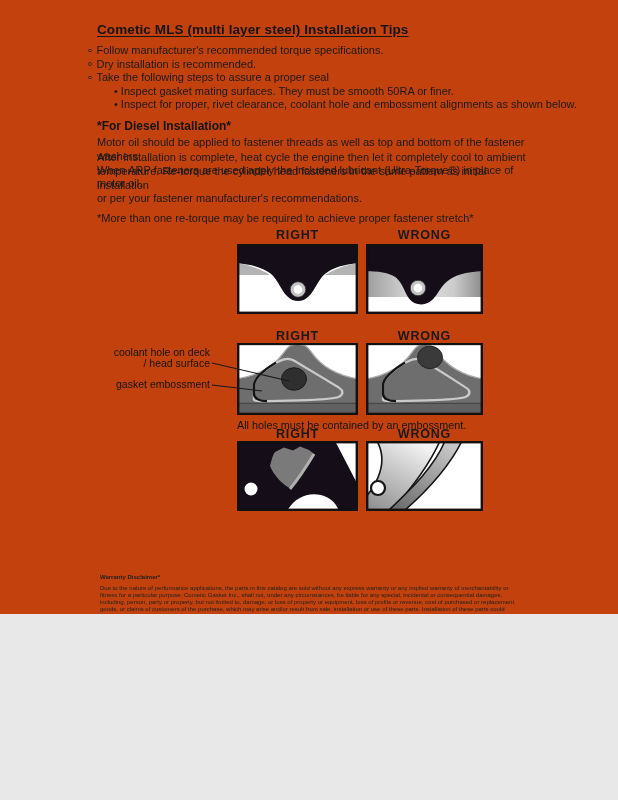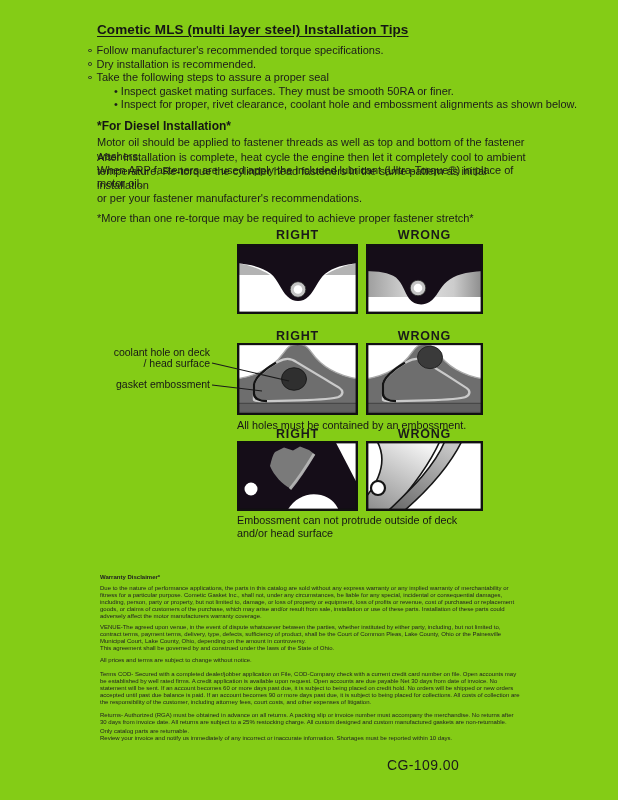--- a/index.html
+++ b/index.html
@@ -1,19 +1,19 @@
 <!DOCTYPE html>
 <html><head>
 <meta charset="utf-8">
 <style>
   * { margin:0; padding:0; box-sizing:border-box; }
   html,body { background:#e8e8e8; }
   body { font-family:"Liberation Sans", sans-serif; color:#1b1b1b; }
   .page {
-    position:relative; width:618px; height:800px; background:#84cc16;
+    position:relative; width:618px; height:614px; background:#c2410c;
     overflow:hidden; margin:0;
   }
   .abs { position:absolute; }
   .doc-title {
     font-size:13.5px; font-weight:bold; text-decoration:underline;
     text-underline-offset:2px; letter-spacing:.1px; color:#151515;
   }
   .tips { font-size:11px; line-height:13.5px; color:#1b1b1b; width:440px; }
   .tipline { white-space:nowrap; }
   .marker-circle {
@@ -151,22 +151,20 @@
           <stop offset="100%" stop-color="#6a6a6a"></stop>
       </linearGradient>
     </defs>
     <rect x="0" y="0" width="117" height="70" fill="#ffffff"></rect>
     <path d="M11,0 L74,0 C64,22 47,46 25,70 L0,70 L0,56 C15,37 21,18 11,0 Z" fill="url(#gBand)" stroke="#151515" stroke-width="1.6" stroke-linejoin="round"></path>
     <path d="M79,0 L96,0 C83,26 61,50 38,70 L22,70 C46.5,46.5 68,26 79,0 Z" fill="url(#gEmb)" stroke="#151515" stroke-width="1.6" stroke-linejoin="round"></path>
     <circle cx="12" cy="47" r="7" fill="#ffffff" stroke="#151515" stroke-width="2.2"></circle>
     <rect x="1.2" y="1.2" width="114.6" height="67.6" fill="none" stroke="#111111" stroke-width="2.4"></rect>
   </svg>
 
-  <div class="abs caption" style="left:237px; top:514px; width:260px; white-space:pre-line; line-height:13px;">Embossment can not protrude outside of deck
-and/or head surface</div>
 
   <div class="abs fine-head" style="left:100px; top:574px;">Warranty Disclaimer*</div>
   <div class="abs fine" style="left:100px; top:585px;">Due to the nature of performance applications, the parts in this catalog are sold without any express warranty or any implied warranty of merchantability or fitness for a particular purpose.  Cometic Gasket Inc., shall not, under any circumstances, be liable for any special, incidental or consequential damages, including, person, party or property, but not limited to, damage, or loss of property or equipment, loss of profits or revenue, cost of purchased or replacement goods, or claims of customers of the purchase, which may arise and/or result from sale, installation or use of these parts.  Installation of these parts could adversely affect the motor manufacturers warranty coverage.</div>
   <div class="abs fine" style="left:100px; top:624px;">VENUE-The agreed upon venue, in the event of dispute whatsoever between the parties, whether instituted by either party, including, but not limited to, contract terms, payment terms, delivery, type, defects, sufficiency of product, shall be the Court of Common Pleas, Lake County, Ohio or the Painesville Municipal Court, Lake County, Ohio, depending on the amount in controversy.
 This agreement shall be governed by and construed under the laws of the State of Ohio.</div>
   <div class="abs fine" style="left:100px; top:657px;">All prices and terms are subject to change without notice.</div>
   <div class="abs fine" style="left:100px; top:671px;">Terms COD- Secured with a completed dealer/jobber application on File, COD-Company check with a current credit card number on file.  Open accounts may be established by well rated firms.  A credit application is available upon request.  Open accounts are due payable Net 30 days from date of invoice.  No statement will be sent.  If an account becomes 60 or more days past due, it is subject to being placed on credit hold.  No orders will be shipped or new orders accepted until past due balance is paid.  If an account becomes 90 or more days past due, it is subject to being placed for collections.  All costs of collection are the responsibility of the customer, including attorney fees, court costs, and other expenses of litigation.</div>
   <div class="abs fine" style="left:100px; top:712px;">Returns- Authorized (RGA) must be obtained in advance on all returns.  A packing slip or invoice number must accompany the merchandise.  No returns after 30 days from invoice date.  All returns are subject to a 25% restocking charge.  All custom designed and custom manufactured gaskets are non-returnable.</div>
   <div class="abs fine" style="left:100px; top:728px;">Only catalog parts are returnable.
 Review your invoice and notify us immediately of any incorrect or inaccurate information.  Shortages must be reported within 10 days.</div>

